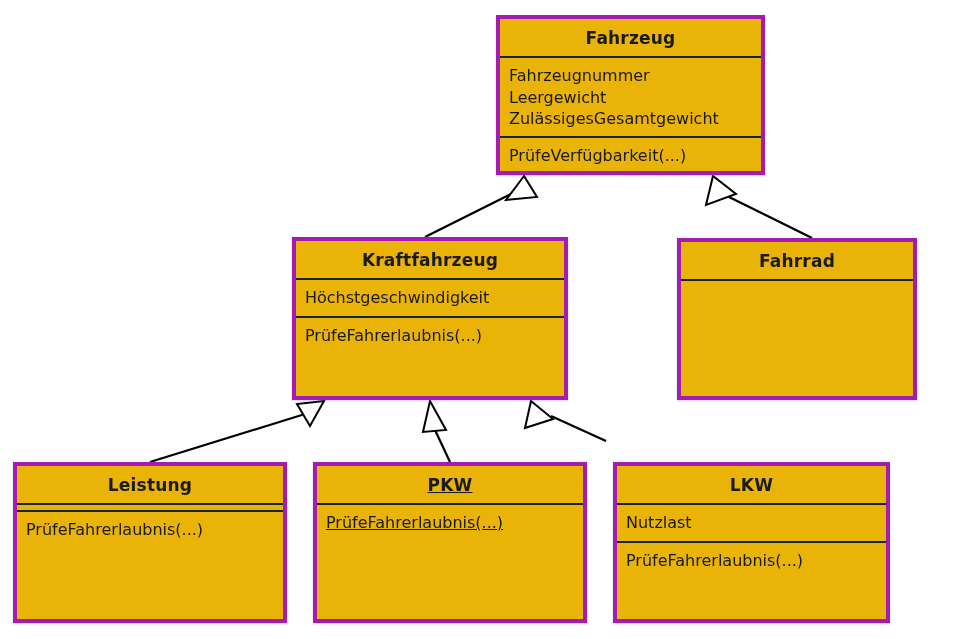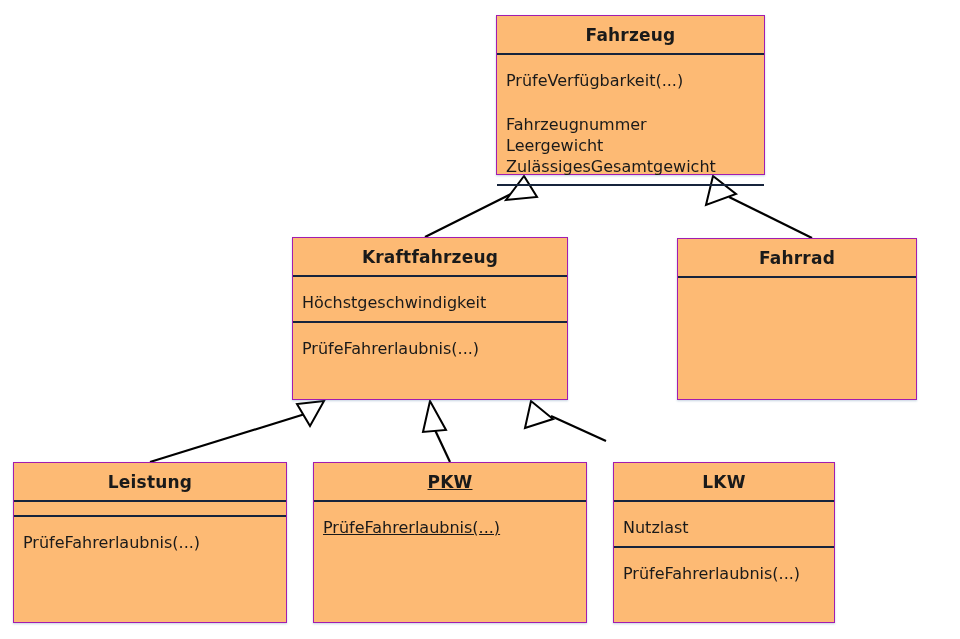--- a/index.html
+++ b/index.html
@@ -28,27 +28,26 @@
     left: 0;
     top: 0;
     width: 960px;
     height: 639px;
     pointer-events: none;
     z-index: 1;
   }
   .uml-class {
     position: absolute;
     box-sizing: border-box;
-    background: #fdba74;
-    border: 1px solid #a21caf;
+    background: #eab308;
+    border: 4px solid #a21caf;
     z-index: 2;
     display: flex;
     flex-direction: column;
     box-shadow: 0 1px 2px rgba(90, 130, 170, 0.35);
-    gap: 8px;
   }
   .class-name {
     text-align: center;
     font-weight: bold;
     font-size: 17px;
     line-height: 1.2;
     padding: 9px 6px 8px 6px;
     border-bottom: 2.5px solid #16243c;
     letter-spacing: 0.2px;
   }
@@ -111,27 +110,27 @@
     </g>
 
     <g>
       <line class="edge-line" x1="606" y1="441" x2="551" y2="416"></line>
       <polygon class="tri" points="531,401 525,428 553,419"></polygon>
     </g>
   </svg>
 
   <div class="uml-class" style="left:496px; top:15px; width:269px; height:160px;">
     <div class="class-name">Fahrzeug</div>
-    <div class="compartment methods">
-      <div class="member">PrüfeVerfügbarkeit(...)</div>
-    </div>
     <div class="compartment attributes">
       <div class="member">Fahrzeugnummer</div>
       <div class="member">Leergewicht</div>
       <div class="member">ZulässigesGesamtgewicht</div>
+    </div>
+    <div class="compartment methods">
+      <div class="member">PrüfeVerfügbarkeit(...)</div>
     </div>
   </div>
 
   <div class="uml-class" style="left:292px; top:237px; width:276px; height:163px;">
     <div class="class-name">Kraftfahrzeug</div>
     <div class="compartment attributes">
       <div class="member">Höchstgeschwindigkeit</div>
     </div>
     <div class="compartment methods">
       <div class="member">PrüfeFahrerlaubnis(...)</div>
@@ -151,21 +150,21 @@
     </div>
   </div>
 
   <div class="uml-class" style="left:313px; top:462px; width:274px; height:161px;text-decoration:underline;">
     <div class="class-name">PKW</div>
     <div class="compartment methods">
       <div class="member">PrüfeFahrerlaubnis(...)</div>
     </div>
   </div>
 
-  <div class="uml-class" style="left:613px; top:462px; width:222px; height:161px;">
+  <div class="uml-class" style="left:613px; top:462px; width:277px; height:161px;">
     <div class="class-name">LKW</div>
     <div class="compartment attributes">
       <div class="member">Nutzlast</div>
     </div>
     <div class="compartment methods">
       <div class="member">PrüfeFahrerlaubnis(...)</div>
     </div>
   </div>
 
 </div>

